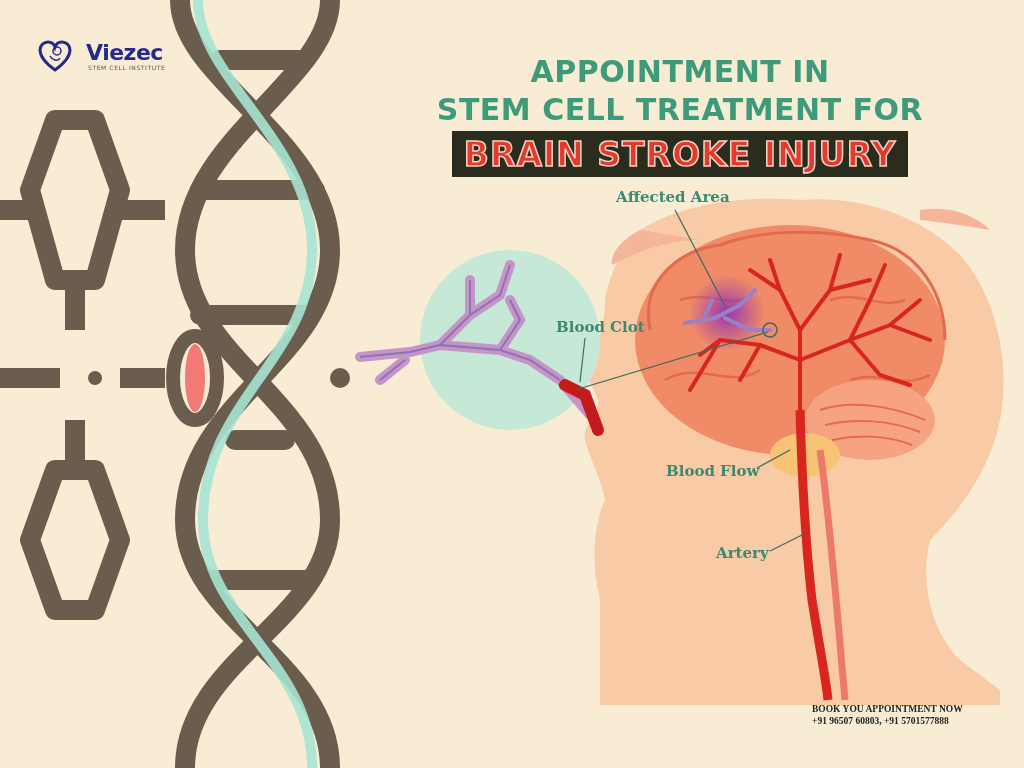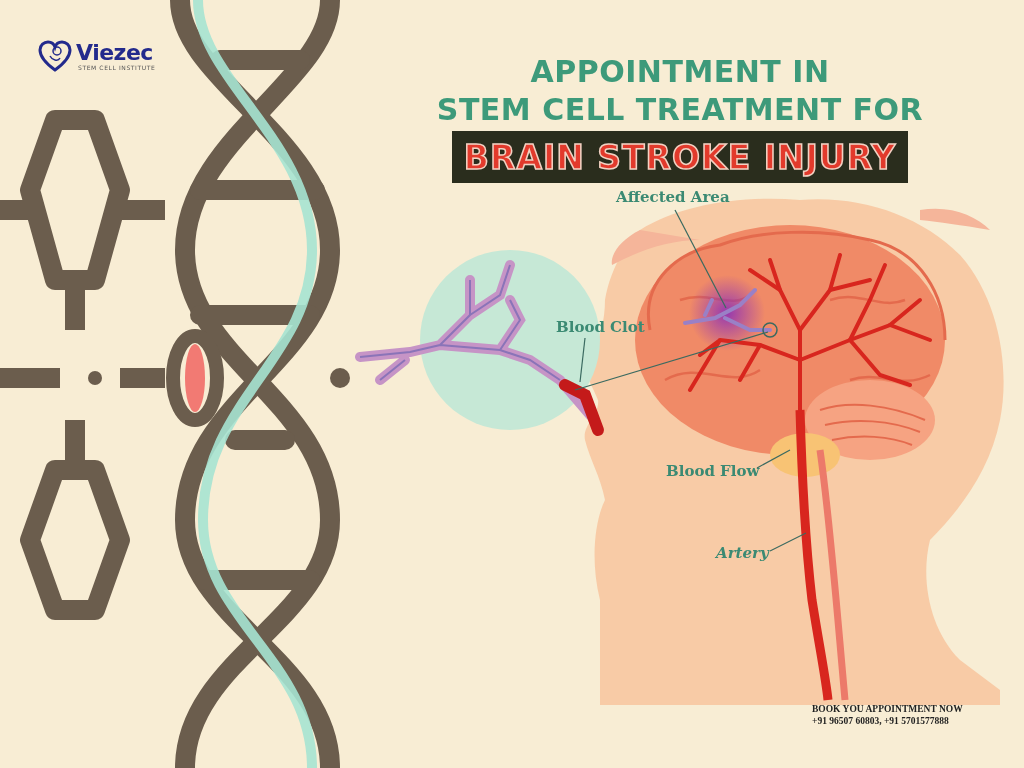--- a/index.html
+++ b/index.html
@@ -1,25 +1,25 @@
 <!DOCTYPE html>
 <html><head>
 <meta charset="utf-8">
 <style>
   html,body{margin:0;padding:0;}
   body{width:1024px;height:768px;overflow:hidden;background:#f8edd4;position:relative;font-family:"DejaVu Sans",sans-serif;}
   .abs{position:absolute;}
   #art{position:absolute;left:0;top:0;width:1024px;height:768px;}
-  .logo{left:38px;top:40px;display:flex;align-items:center;gap:4px;}
+  .logo{left:38px;top:40px;display:flex;align-items:center;gap:14px;}
   .logo-name{font-family:"DejaVu Sans",sans-serif;font-weight:bold;font-size:22px;color:#232a8c;letter-spacing:-0.5px;line-height:22px;}
   .logo-sub{font-family:"DejaVu Sans",sans-serif;font-size:6px;color:#555;letter-spacing:0.6px;margin-left:2px;}
   .title1,.title2{width:600px;text-align:center;font-family:"DejaVu Sans",sans-serif;font-weight:bold;color:#3d9a7a;font-size:30px;letter-spacing:0.5px;}
   .title1{left:380px;top:54px;}
   .title2{left:380px;top:92px;}
-  .banner{left:452px;top:131px;width:456px;height:52px;background:#2a2d1d;display:flex;align-items:center;justify-content:center;}
+  .banner{left:452px;top:131px;width:456px;height:46px;background:#2a2d1d;display:flex;align-items:center;justify-content:center;}
   .banner span{font-family:"DejaVu Sans",sans-serif;font-weight:bold;color:#e23a2c;font-size:33px;letter-spacing:1px;-webkit-text-stroke:1.5px #f3d2c3;}
   .lbl{font-family:"DejaVu Serif",serif;font-weight:bold;color:#3b8a73;font-size:15px;}
   .cta{left:812px;top:703px;font-family:Liberation Serif, serif;font-weight:bold;color:#222;font-size:9.5px;line-height:12px;}
 </style>
 </head>
 <body>
 
 <svg id="art" viewBox="0 0 1024 768" xmlns="http://www.w3.org/2000/svg">
 
   <g>
@@ -113,18 +113,18 @@
 
 <div class="abs lbl" style="left:616px;top:188px;">Affected Area</div>
 <svg class="abs" style="left:0;top:0;" width="1024" height="768">
   <line x1="675" y1="210" x2="726" y2="308" stroke="#3b6a60" stroke-width="1.2"></line>
   <line x1="757" y1="468" x2="790" y2="450" stroke="#3b6a60" stroke-width="1.2"></line>
   <line x1="770" y1="551" x2="806" y2="533" stroke="#3b6a60" stroke-width="1.2"></line>
   <line x1="585" y1="338" x2="580" y2="382" stroke="#3b6a60" stroke-width="1.2"></line>
 </svg>
 <div class="abs lbl" style="left:546px;top:318px;margin-left:10px;">Blood Clot</div>
 <div class="abs lbl" style="left:666px;top:462px;">Blood Flow</div>
-<div class="abs lbl" style="left:716px;top:544px;font-style:italic;">Artery</div>
+<div class="abs lbl" style="left:716px;top:544px;">Artery</div>
 
 <div class="abs cta">
   <div>BOOK YOU APPOINTMENT NOW</div>
   <div>+91 96507 60803, +91 5701577888</div>
 </div>
 
 </body></html>

